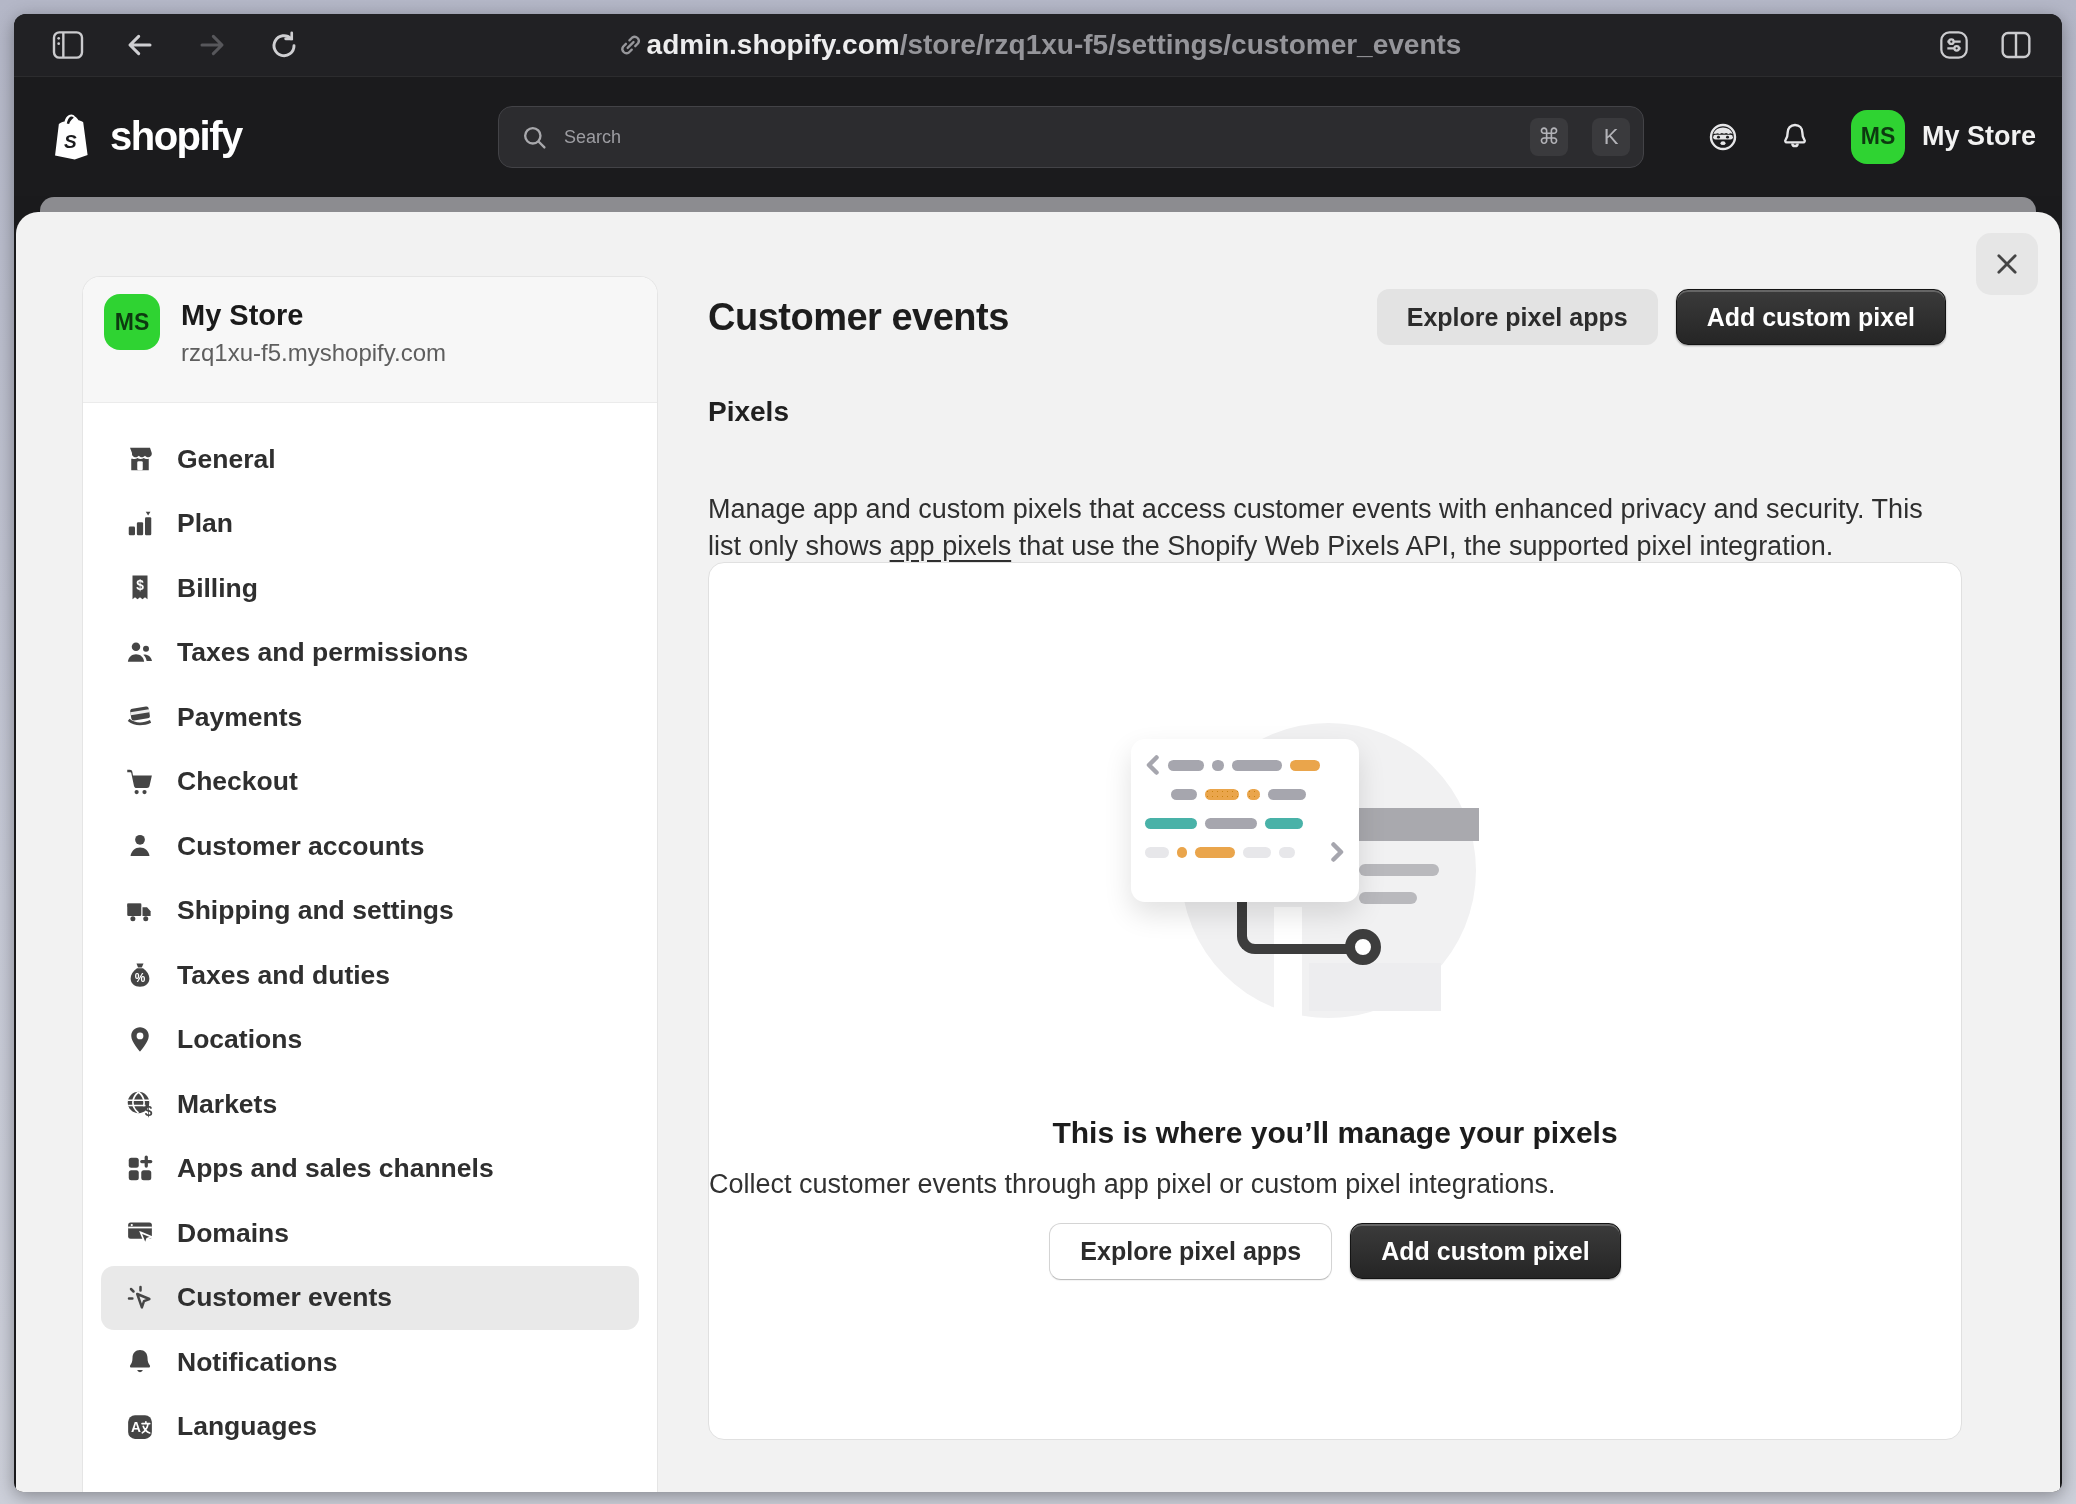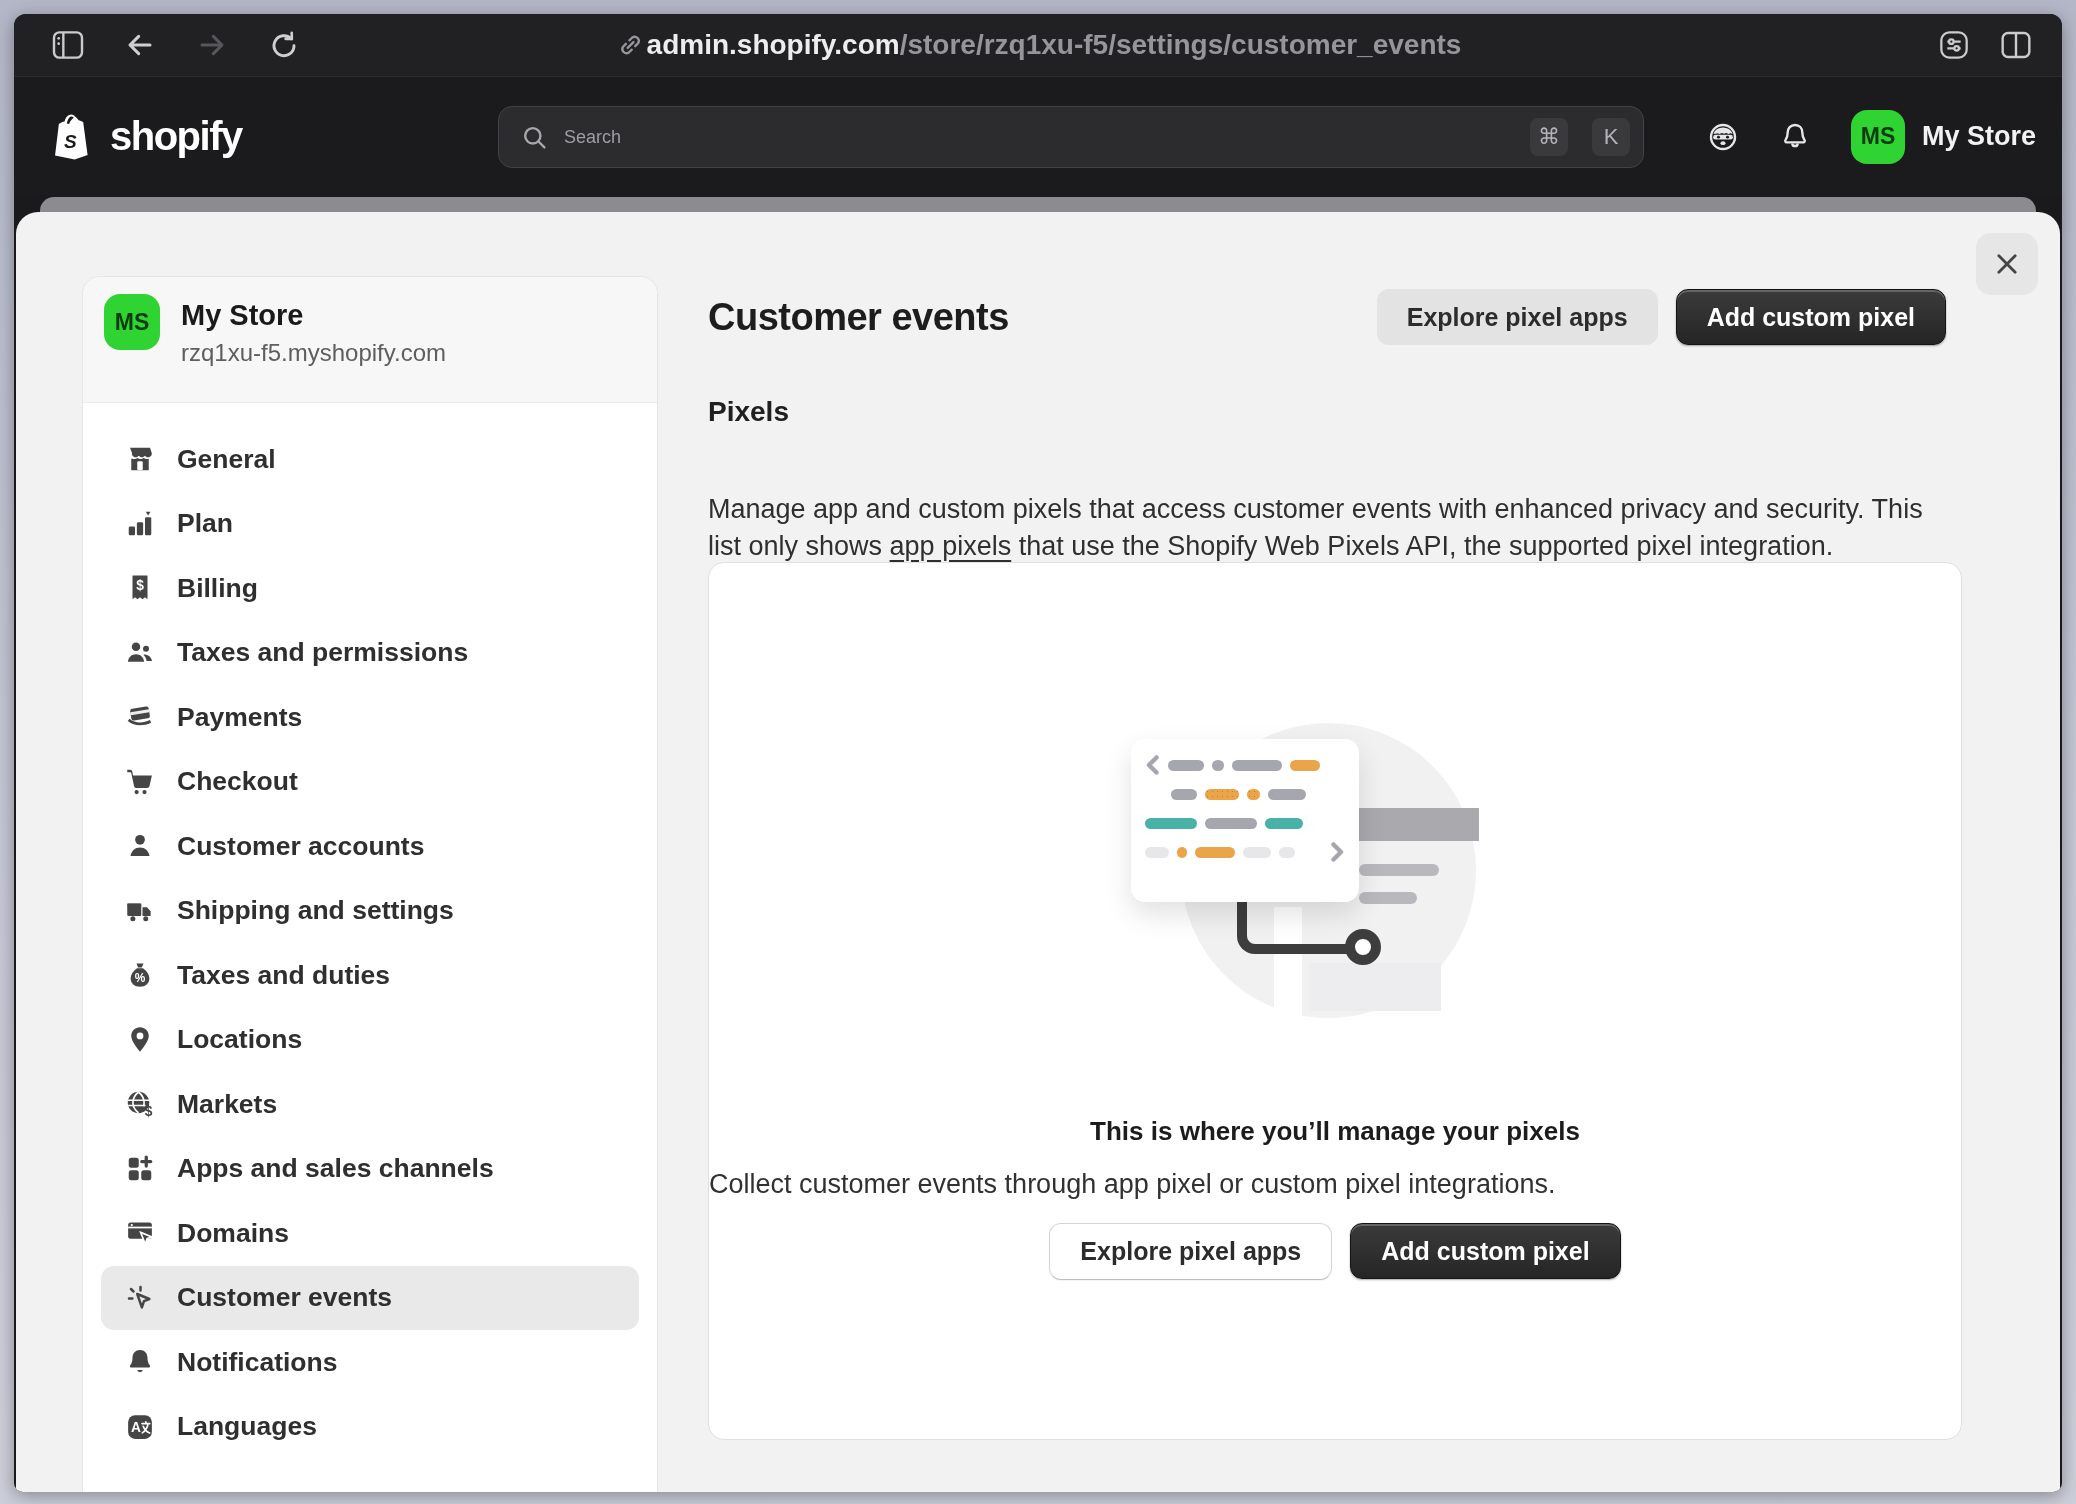--- a/index.html
+++ b/index.html
@@ -95,21 +95,21 @@
   .ring { position:absolute; left:636px; top:366px; width:36px; height:36px; border:10px solid #3d3d3d;
     border-radius:50%; background:#fff; }
   .code-card { position:absolute; left:422px; top:176px; width:228px; height:163px; background:#fff;
     border-radius:14px; box-shadow:0 12px 28px rgba(0,0,0,.12); padding-top:6px; }
   .crow { display:flex; align-items:center; gap:8px; padding:0 14px; margin-top:11px; height:18px; }
   .pill { height:11px; border-radius:6px; flex:none; }
   .pg { background:#a6a6ae; } .po { background:#eaa54b; }
   .pod { background:#eaa54b; background-image:radial-gradient(#c9820f 22%, transparent 24%); background-size:5px 5px; }
   .pt { background:#49b2a8; } .pl { background:#e7e7ea; }
   .chev { flex:none; display:flex; }
-  .empty-head { position:absolute; top:553px; width:100%; text-align:center; font-size:26px;
+  .empty-head { position:absolute; top:553px; width:100%; text-align:center; font-size:30px;
     font-weight:700; color:#1c1c1c; }
   .empty-sub { position:absolute; top:606px; width:100%; text-align:left; font-size:27px; color:#313131; }
   .empty-actions { position:absolute; top:660px; width:100%; display:flex; justify-content:center; gap:18px; }
 </style>
 </head>
 <body>
 
 <div class="window">
 
   <div class="chrome">

